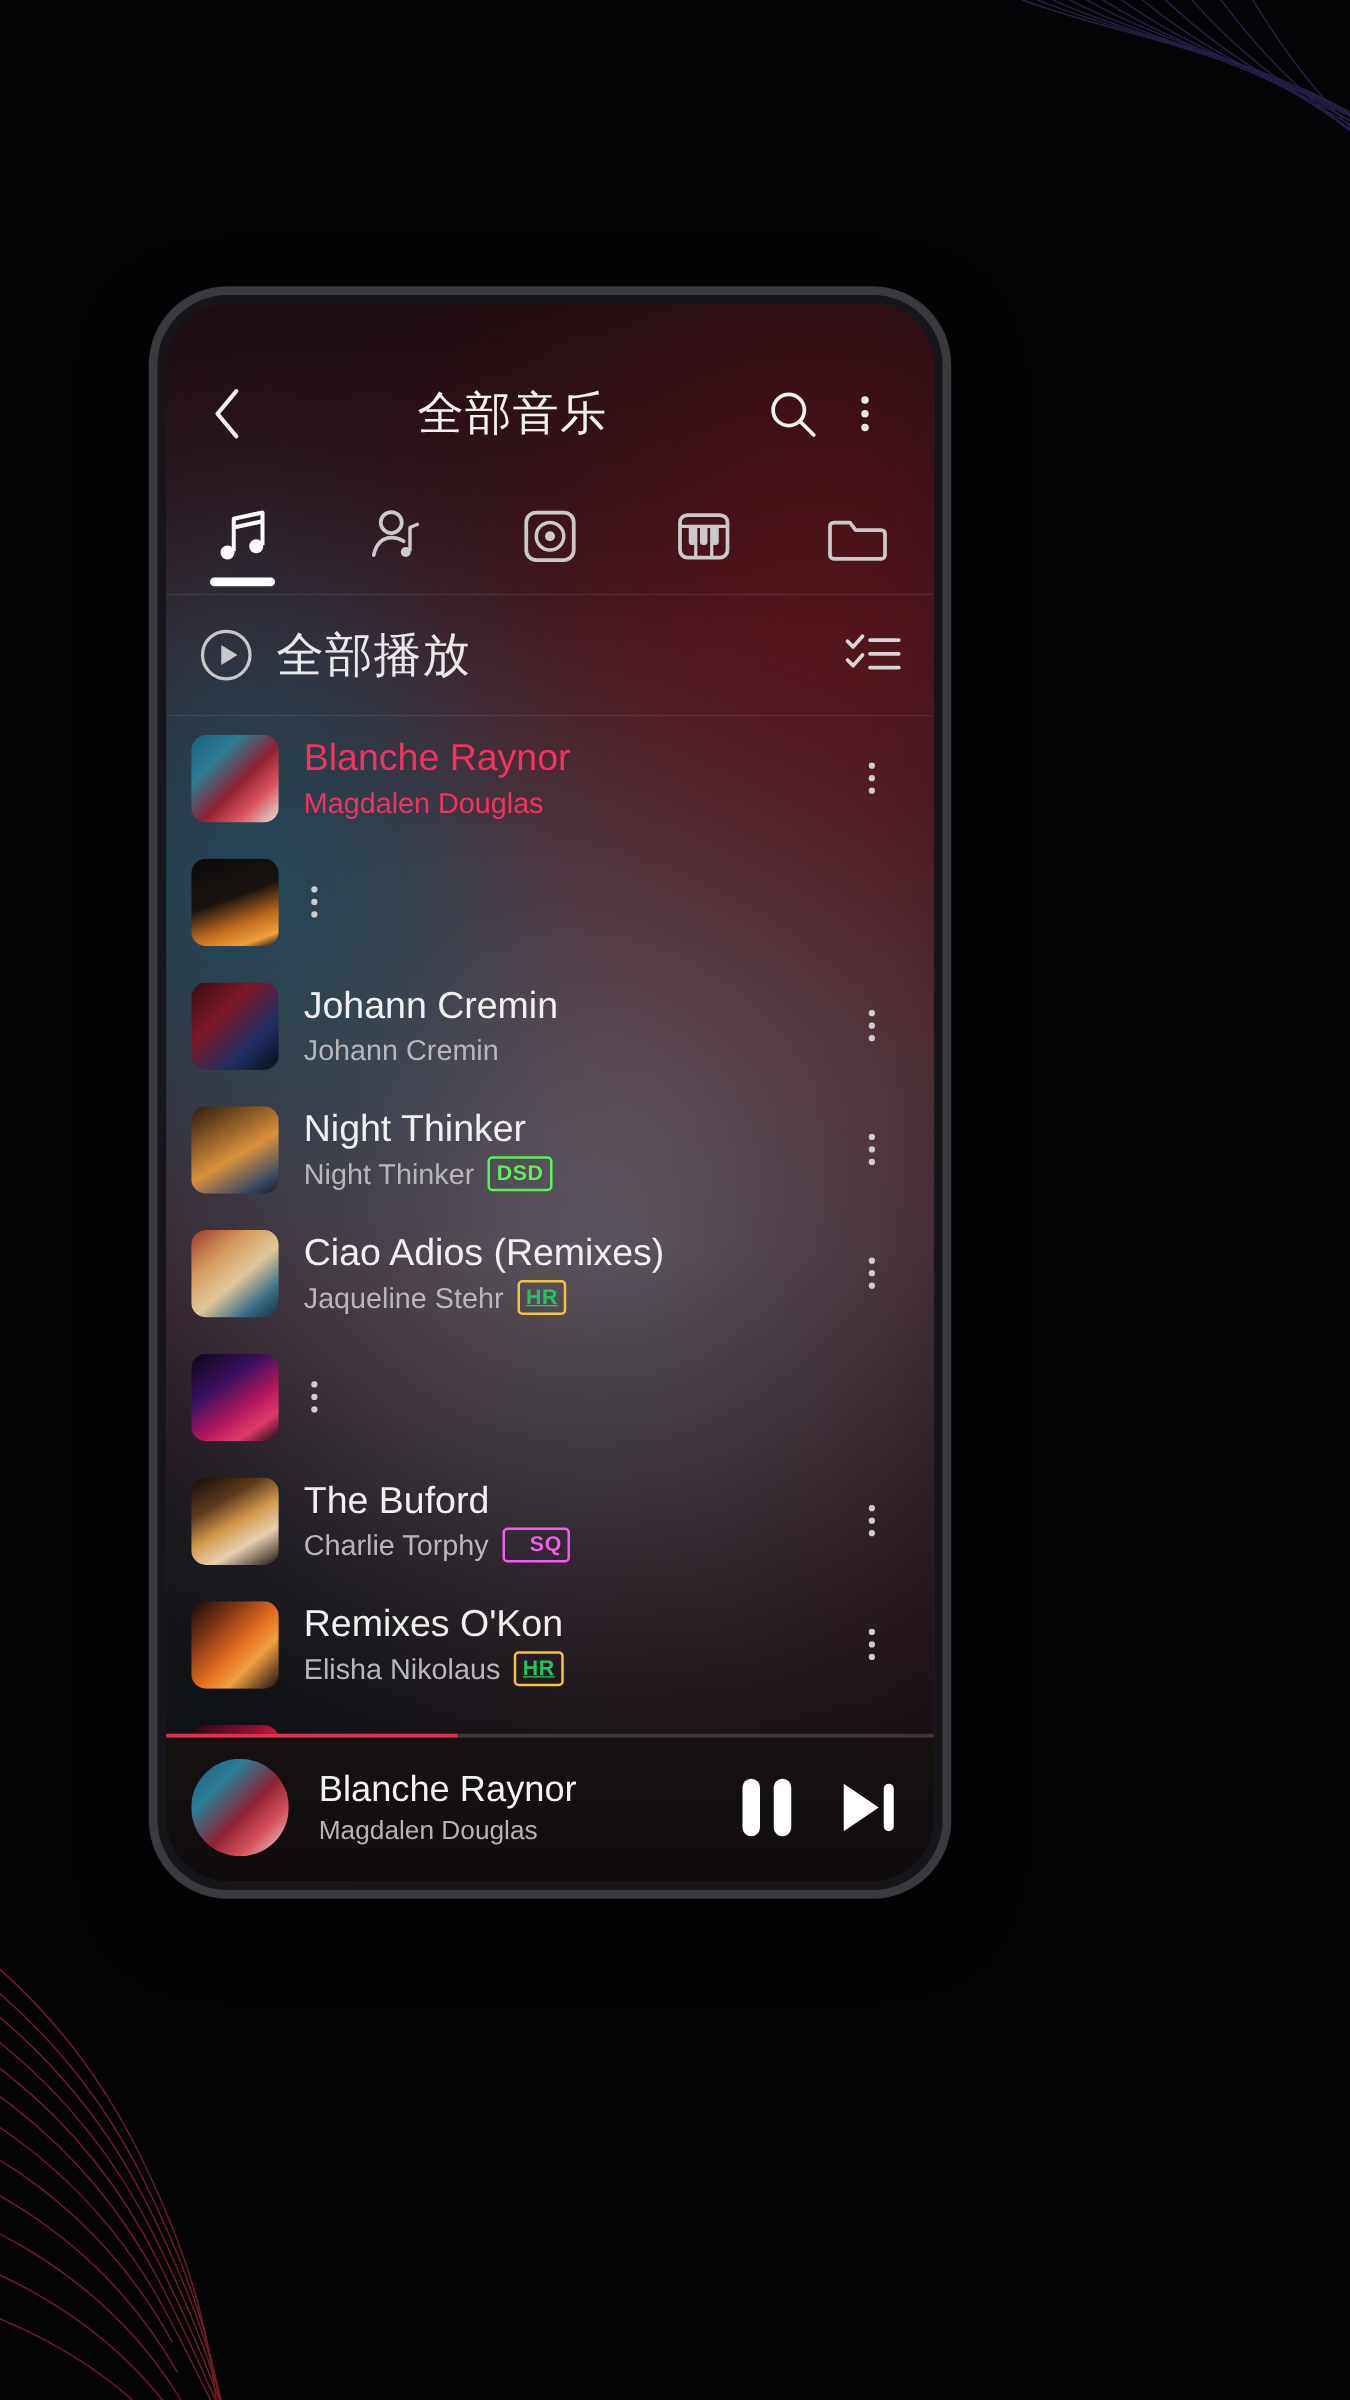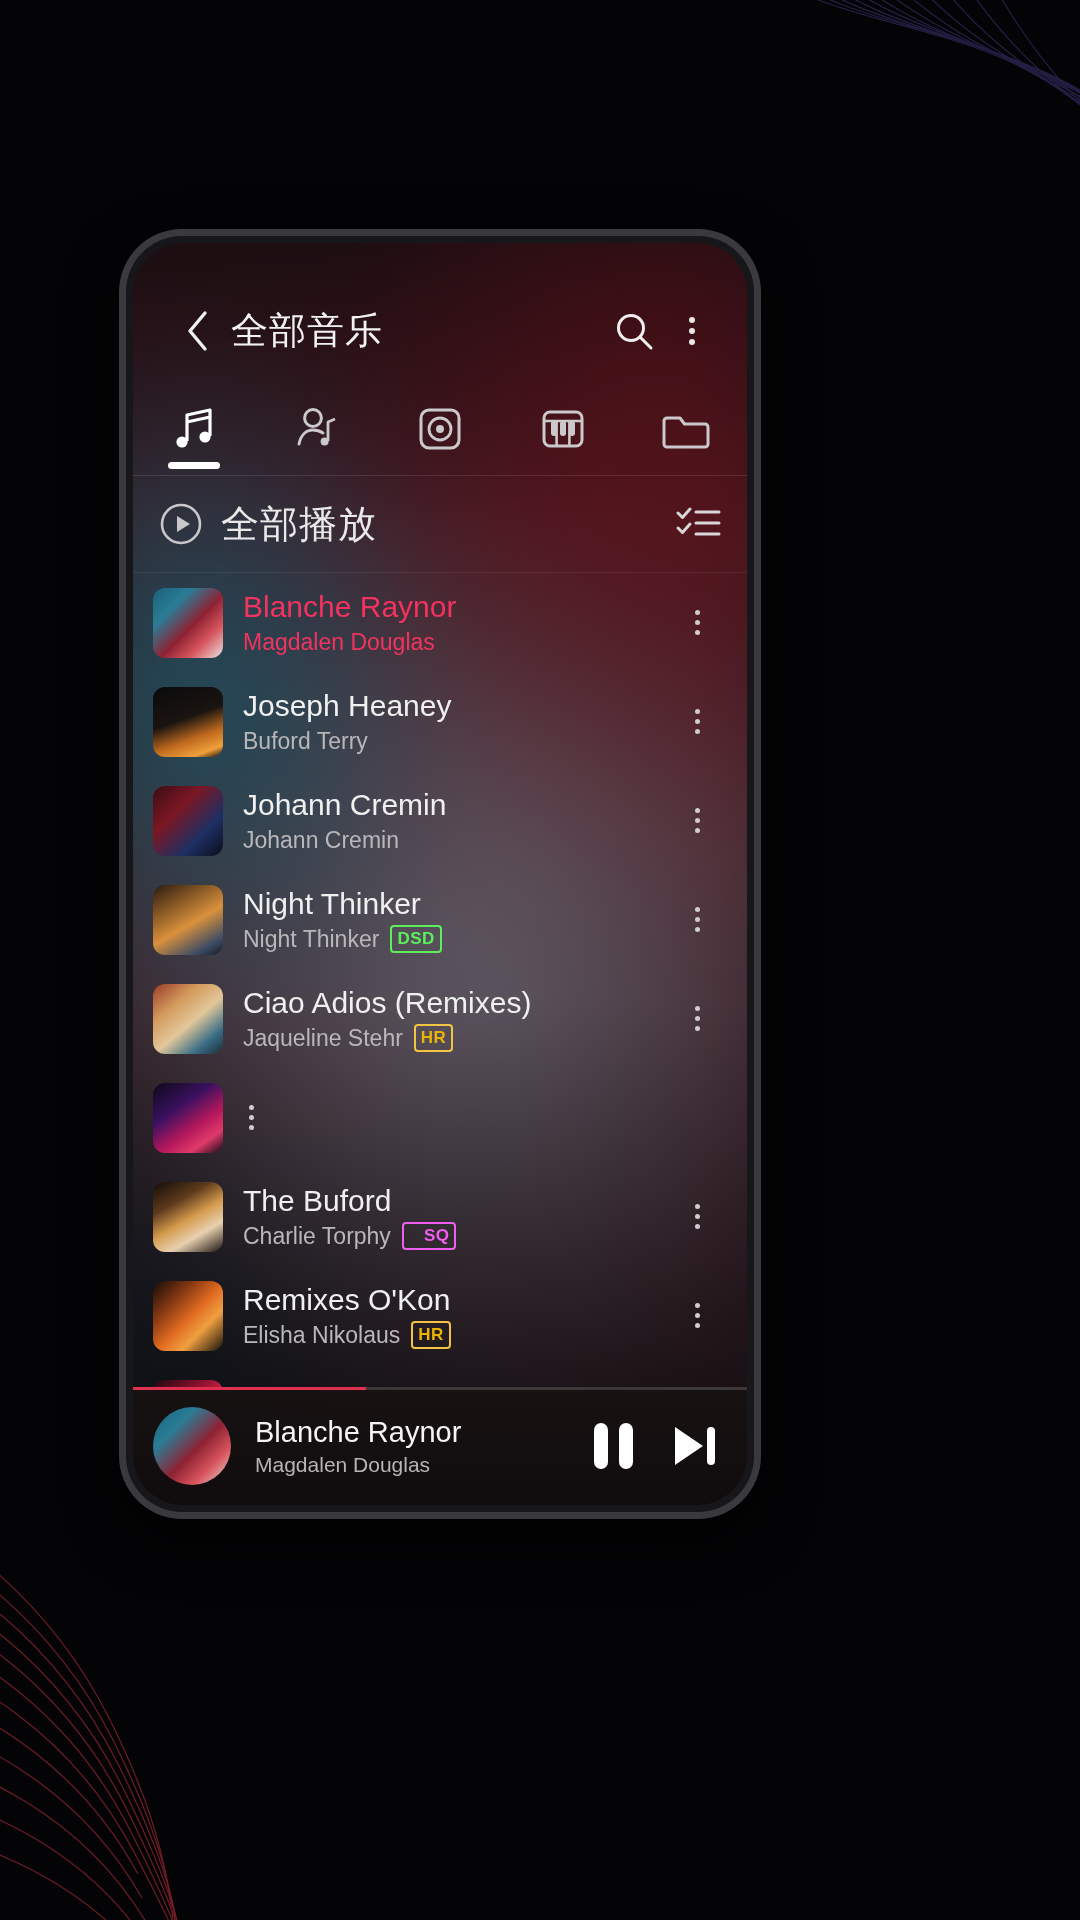--- a/index.html
+++ b/index.html
@@ -39,23 +39,24 @@
     filter:blur(58px) saturate(1.25);
     opacity:1;
   }
   .bg-tint {
     position:absolute; inset:0;
     background:linear-gradient(180deg, rgba(10,8,10,.55) 0%, rgba(12,10,12,.30) 22%, rgba(10,9,11,.35) 60%, rgba(8,7,9,.78) 100%);
   }
 
   
   .header {
-    position:absolute; left:16px; right:0; top:42px; height:92px;
+    position:absolute; left:0; right:0; top:42px; height:92px;
     display:flex; align-items:center; padding:0 26px;
     z-index:5;
+    text-align:center;
   }
   .back { width:46px; height:46px; display:flex; align-items:center; justify-content:center; cursor:pointer; }
   .title {
     color:#f2f2f2; font-size:37px; letter-spacing:1px; margin-left:10px;
     flex:1; white-space:nowrap;
   }
   .hdr-icon { width:58px; height:58px; display:flex; align-items:center; justify-content:center; cursor:pointer; }
   .dots-v { display:flex; flex-direction:column; gap:5px; align-items:center; }
   .dots-v i { display:block; width:6px; height:6px; border-radius:50%; background:#e8e8e8; }
 
@@ -114,21 +115,21 @@
   .song-artist {
     color:#b9b7b9; font-size:23px; line-height:28px;
     white-space:nowrap; overflow:hidden; text-overflow:ellipsis;
   }
   .badge {
     font-size:17px; line-height:17px; font-weight:bold;
     padding:3px 5px 4px; border-radius:4px; border:2px solid;
     letter-spacing:.5px; flex:0 0 auto;
   }
   .badge.dsd { color:#5bf05b; border-color:#5bf05b; }
-  .badge.hr  { color:#eab308; border-color:#f5c344; }
+  .badge.hr  { color:#22c55e; border-color:#f5c344;text-decoration:underline; }
   .badge.sq  { color:#f05df0; border-color:#f05df0;padding-left:20px; }
   .row-more { width:56px; display:flex; align-items:center; justify-content:center; cursor:pointer; }
   .dots-v.small i { width:5px; height:5px; background:#cfcdcf; }
   .row.playing .song-title { color:#f2335f; }
   .row.playing .song-artist { color:#f2335f; }
 
   
   .miniplayer {
     position:absolute; left:0; right:0; bottom:0; height:118px;
     z-index:6;
@@ -322,26 +323,20 @@
                 <i></i>
                 <i></i>
                 <i></i>
               </div>
             </div>
           </div>
           <div class="row">
             <div class="cover">
               <div class="art a2"></div>
             </div>
-            <div class="meta">
-              <div class="song-title">Joseph Heaney</div>
-              <div class="song-sub">
-                <div class="song-artist">Buford Terry</div>
-              </div>
-            </div>
             <div class="row-more">
               <div class="dots-v small">
                 <i></i>
                 <i></i>
                 <i></i>
               </div>
             </div>
           </div>
           <div class="row">
             <div class="cover">

